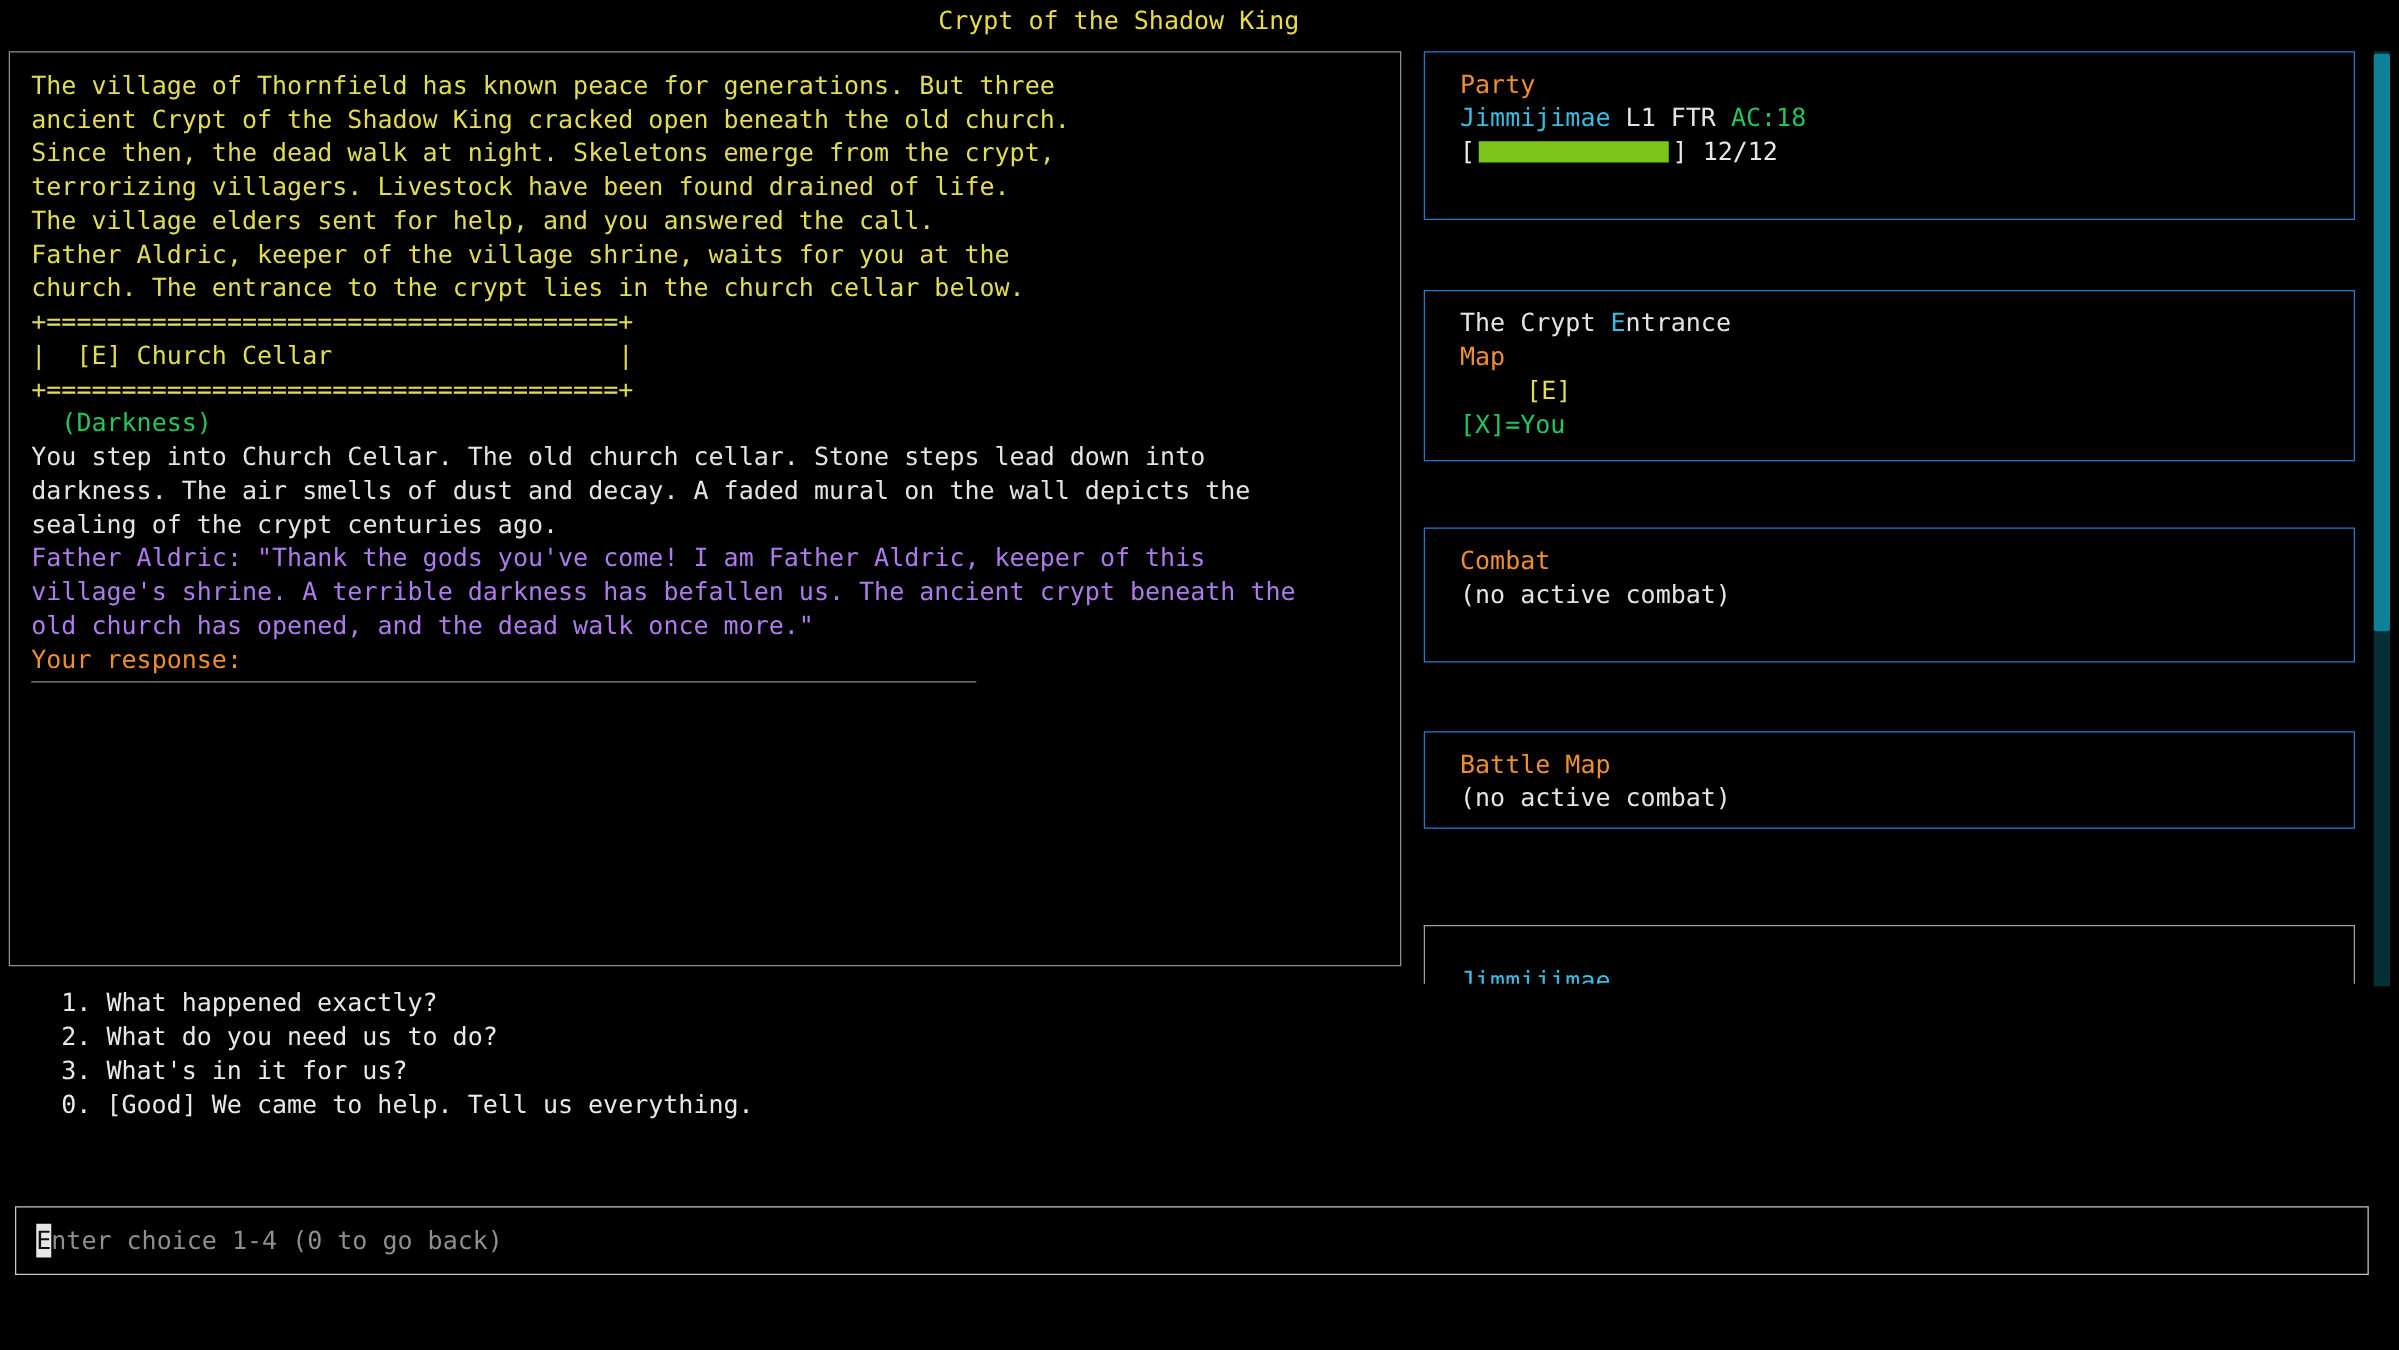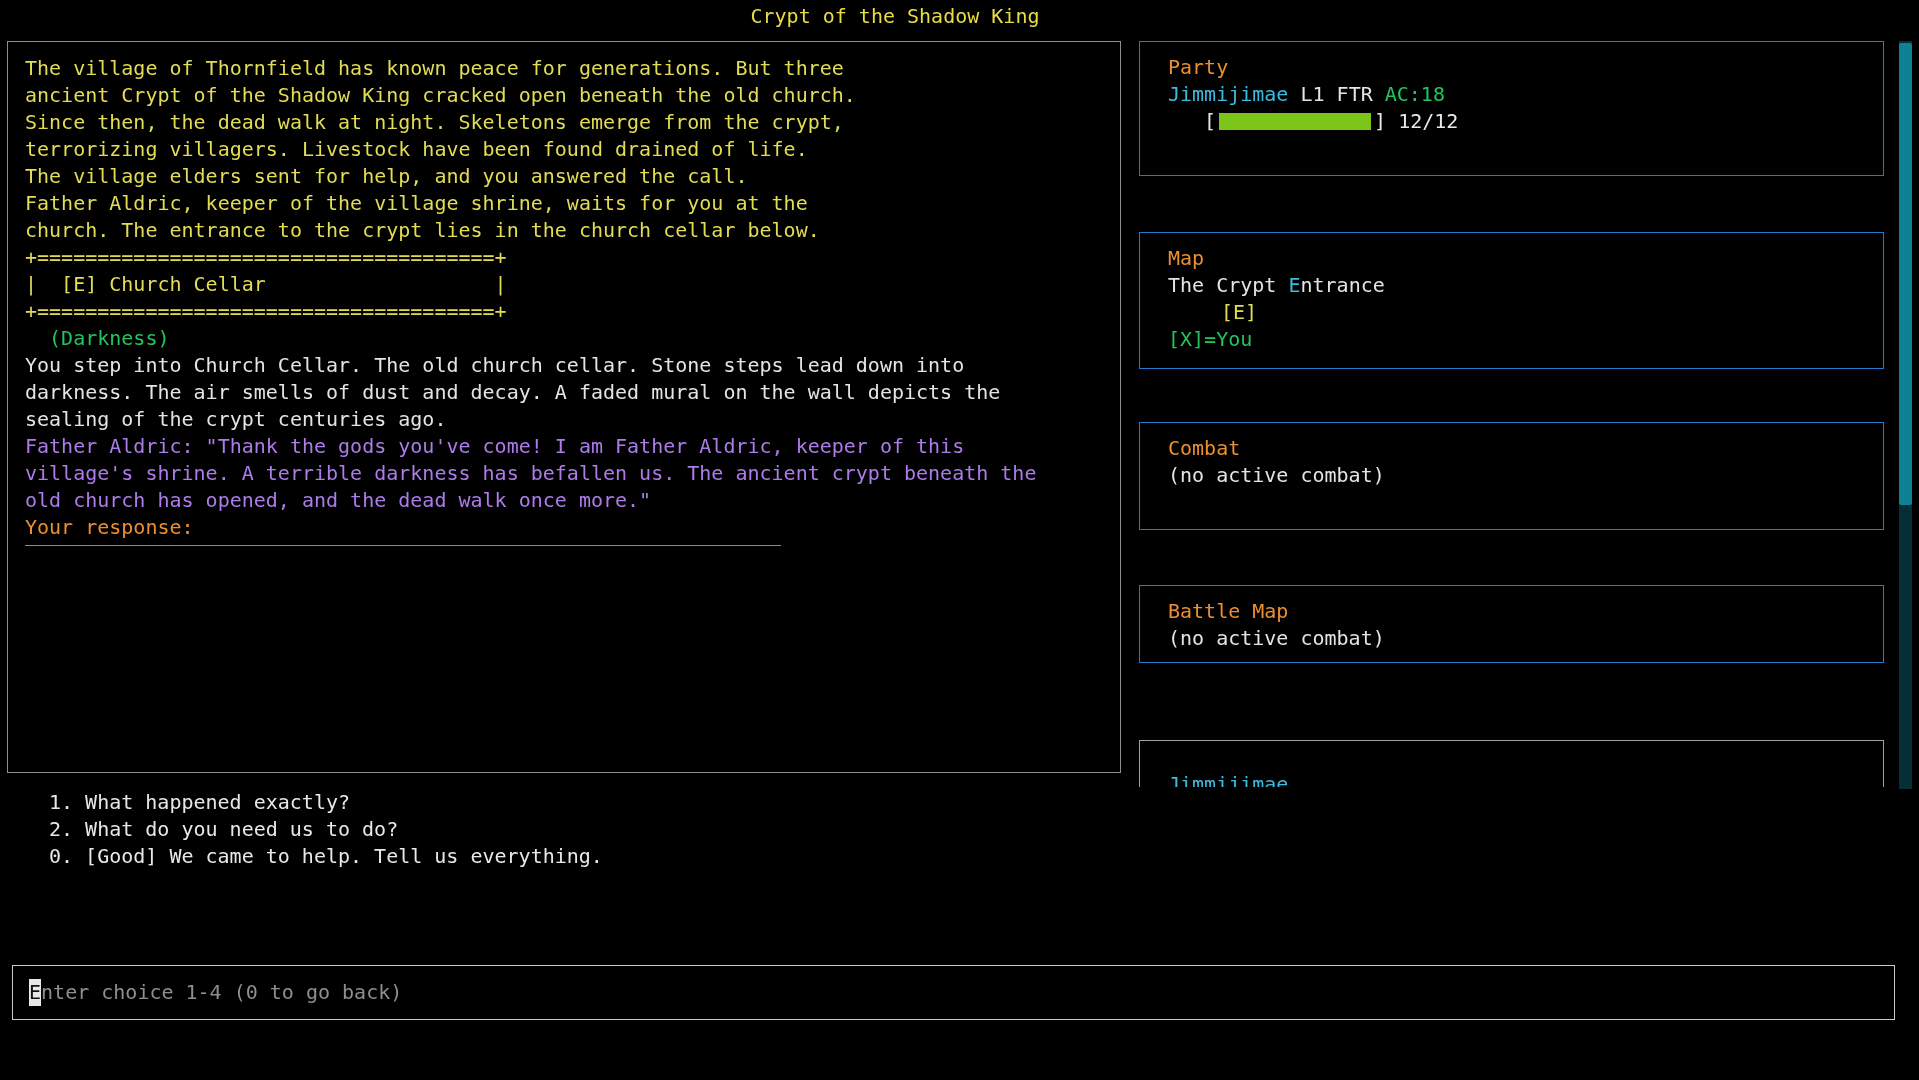--- a/index.html
+++ b/index.html
@@ -49,21 +49,21 @@
     border: 1px solid #2678d0;
     padding: 12px 0 0 28px;
     background: #000;
     overflow: hidden;
   }
   .box-party  { top: 41px;  height: 135px; }
   .box-map    { top: 232px; height: 137px; }
   .box-combat { top: 422px; height: 108px; }
   .box-battle { top: 585px; height: 78px; }
   .box-char   { top: 740px; height: 47px; border-color: #a0a0a0; border-bottom: none; }
-  .hp-row { white-space: pre; color: #e8e8e8; margin-left: 36px; }
+  .hp-row { white-space: pre; color: #e8e8e8; }
   .hp-bar {
     display: inline-block;
     width: 152px; height: 17px;
     background: #7bc618;
     vertical-align: -2px;
     margin: 0 3px;
   }
   .map-marker { margin-left: 53px; }
   .input-box {
     position: absolute; left: 12px; top: 965px;
@@ -122,22 +122,22 @@
   <div class="response-rule"></div>
 </div>
 
 <div class="sidebar-box box-party">
   <div class="line orange">Party</div>
   <div class="line"><span class="cyan">Jimmijimae</span><span class="white"> L1 FTR </span><span class="gray">AC:18</span></div>
   <div class="hp-row"><span>[</span><span class="hp-bar"></span><span>]</span><span> 12/12</span></div>
 </div>
 
 <div class="sidebar-box box-map">
+  <div class="line white"><span>The Crypt </span><span class="cyan">E</span><span>ntrance</span></div>
   <div class="line orange">Map</div>
-  <div class="line white"><span>The Crypt </span><span class="cyan">E</span><span>ntrance</span></div>
   <div class="line yellow map-marker">[E]</div>
   <div class="line gray">[X]=You</div>
 </div>
 
 <div class="sidebar-box box-combat">
   <div class="line orange">Combat</div>
   <div class="line white">(no active combat)</div>
 </div>
 
 <div class="sidebar-box box-battle">
@@ -145,20 +145,21 @@
   <div class="line white">(no active combat)</div>
 </div>
 
 <div class="sidebar-box box-char">
   <div class="line cyan">Jimmijimae</div>
 </div>
 
 <div class="choices">
   <div class="choice">1. What happened exactly?</div>
   <div class="choice">2. What do you need us to do?</div>
+  <div class="choice">3. What's in it for us?</div>
   <div class="choice">0. [Good] We came to help. Tell us everything.</div>
 </div>
 
 <div class="input-box">
   <span class="cursor">E</span><span class="placeholder">nter choice 1-4 (0 to go back)</span>
 </div>
 
 <div class="status-bar">
   
 </div>

